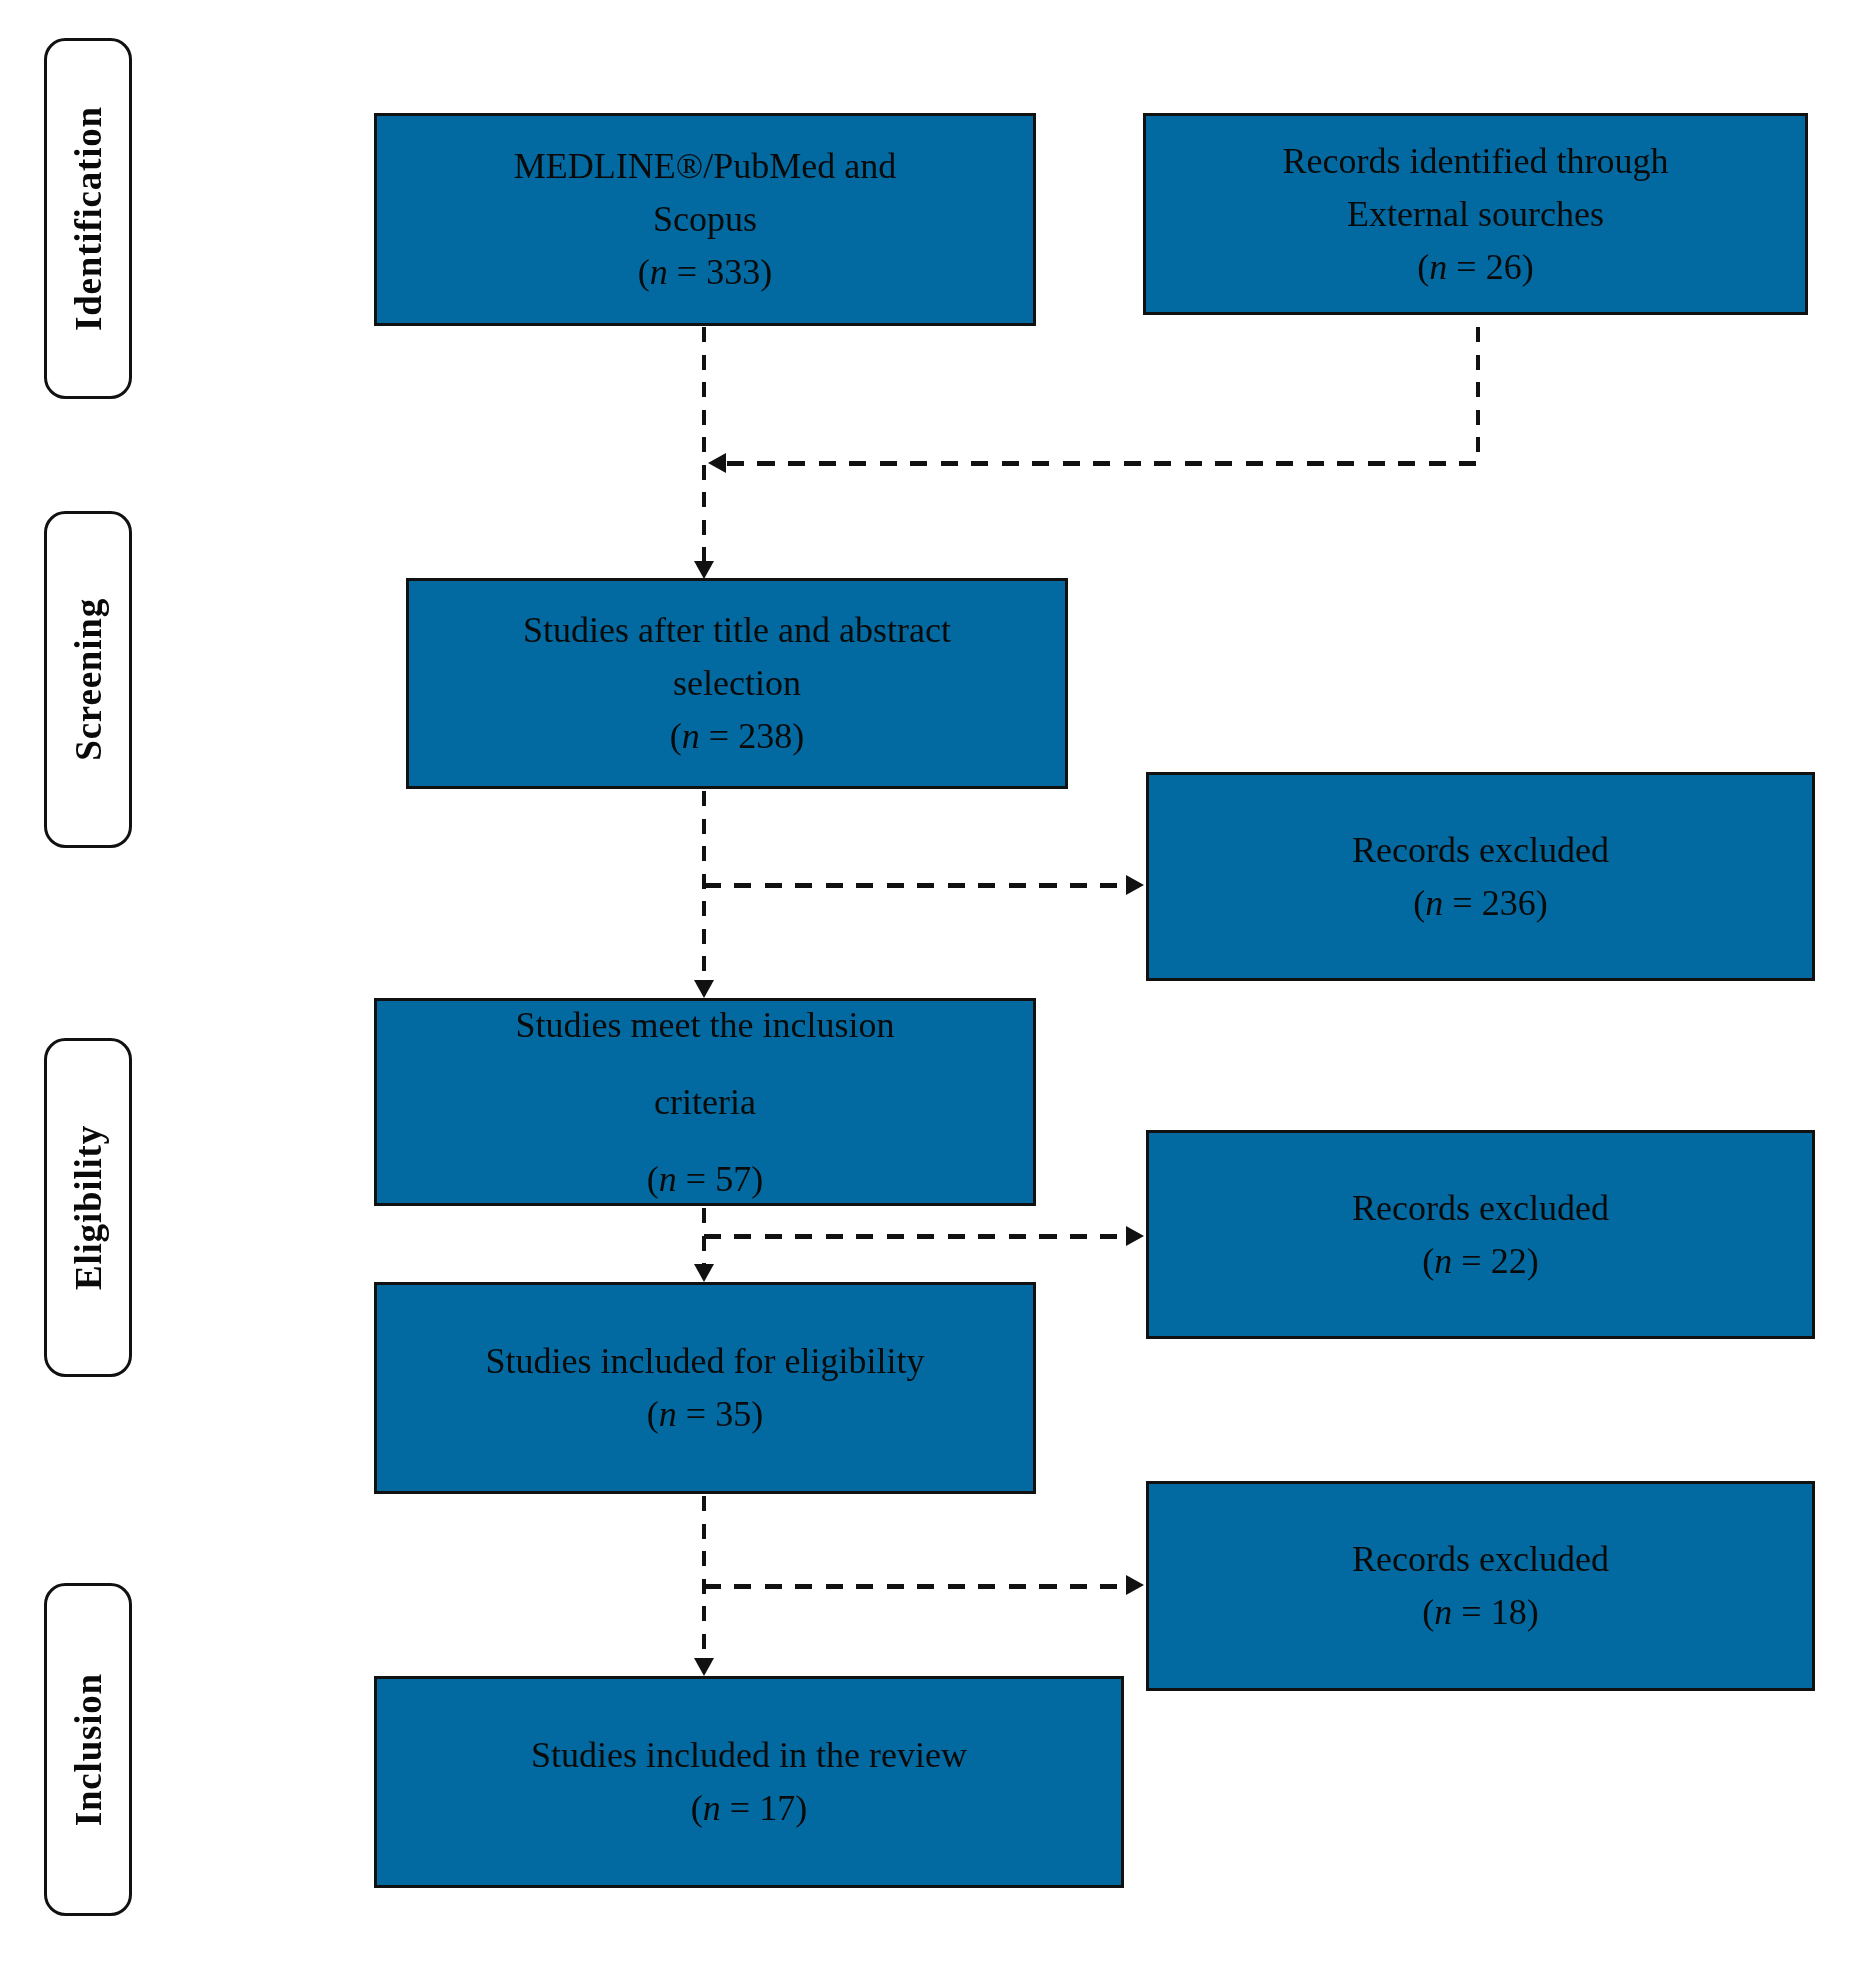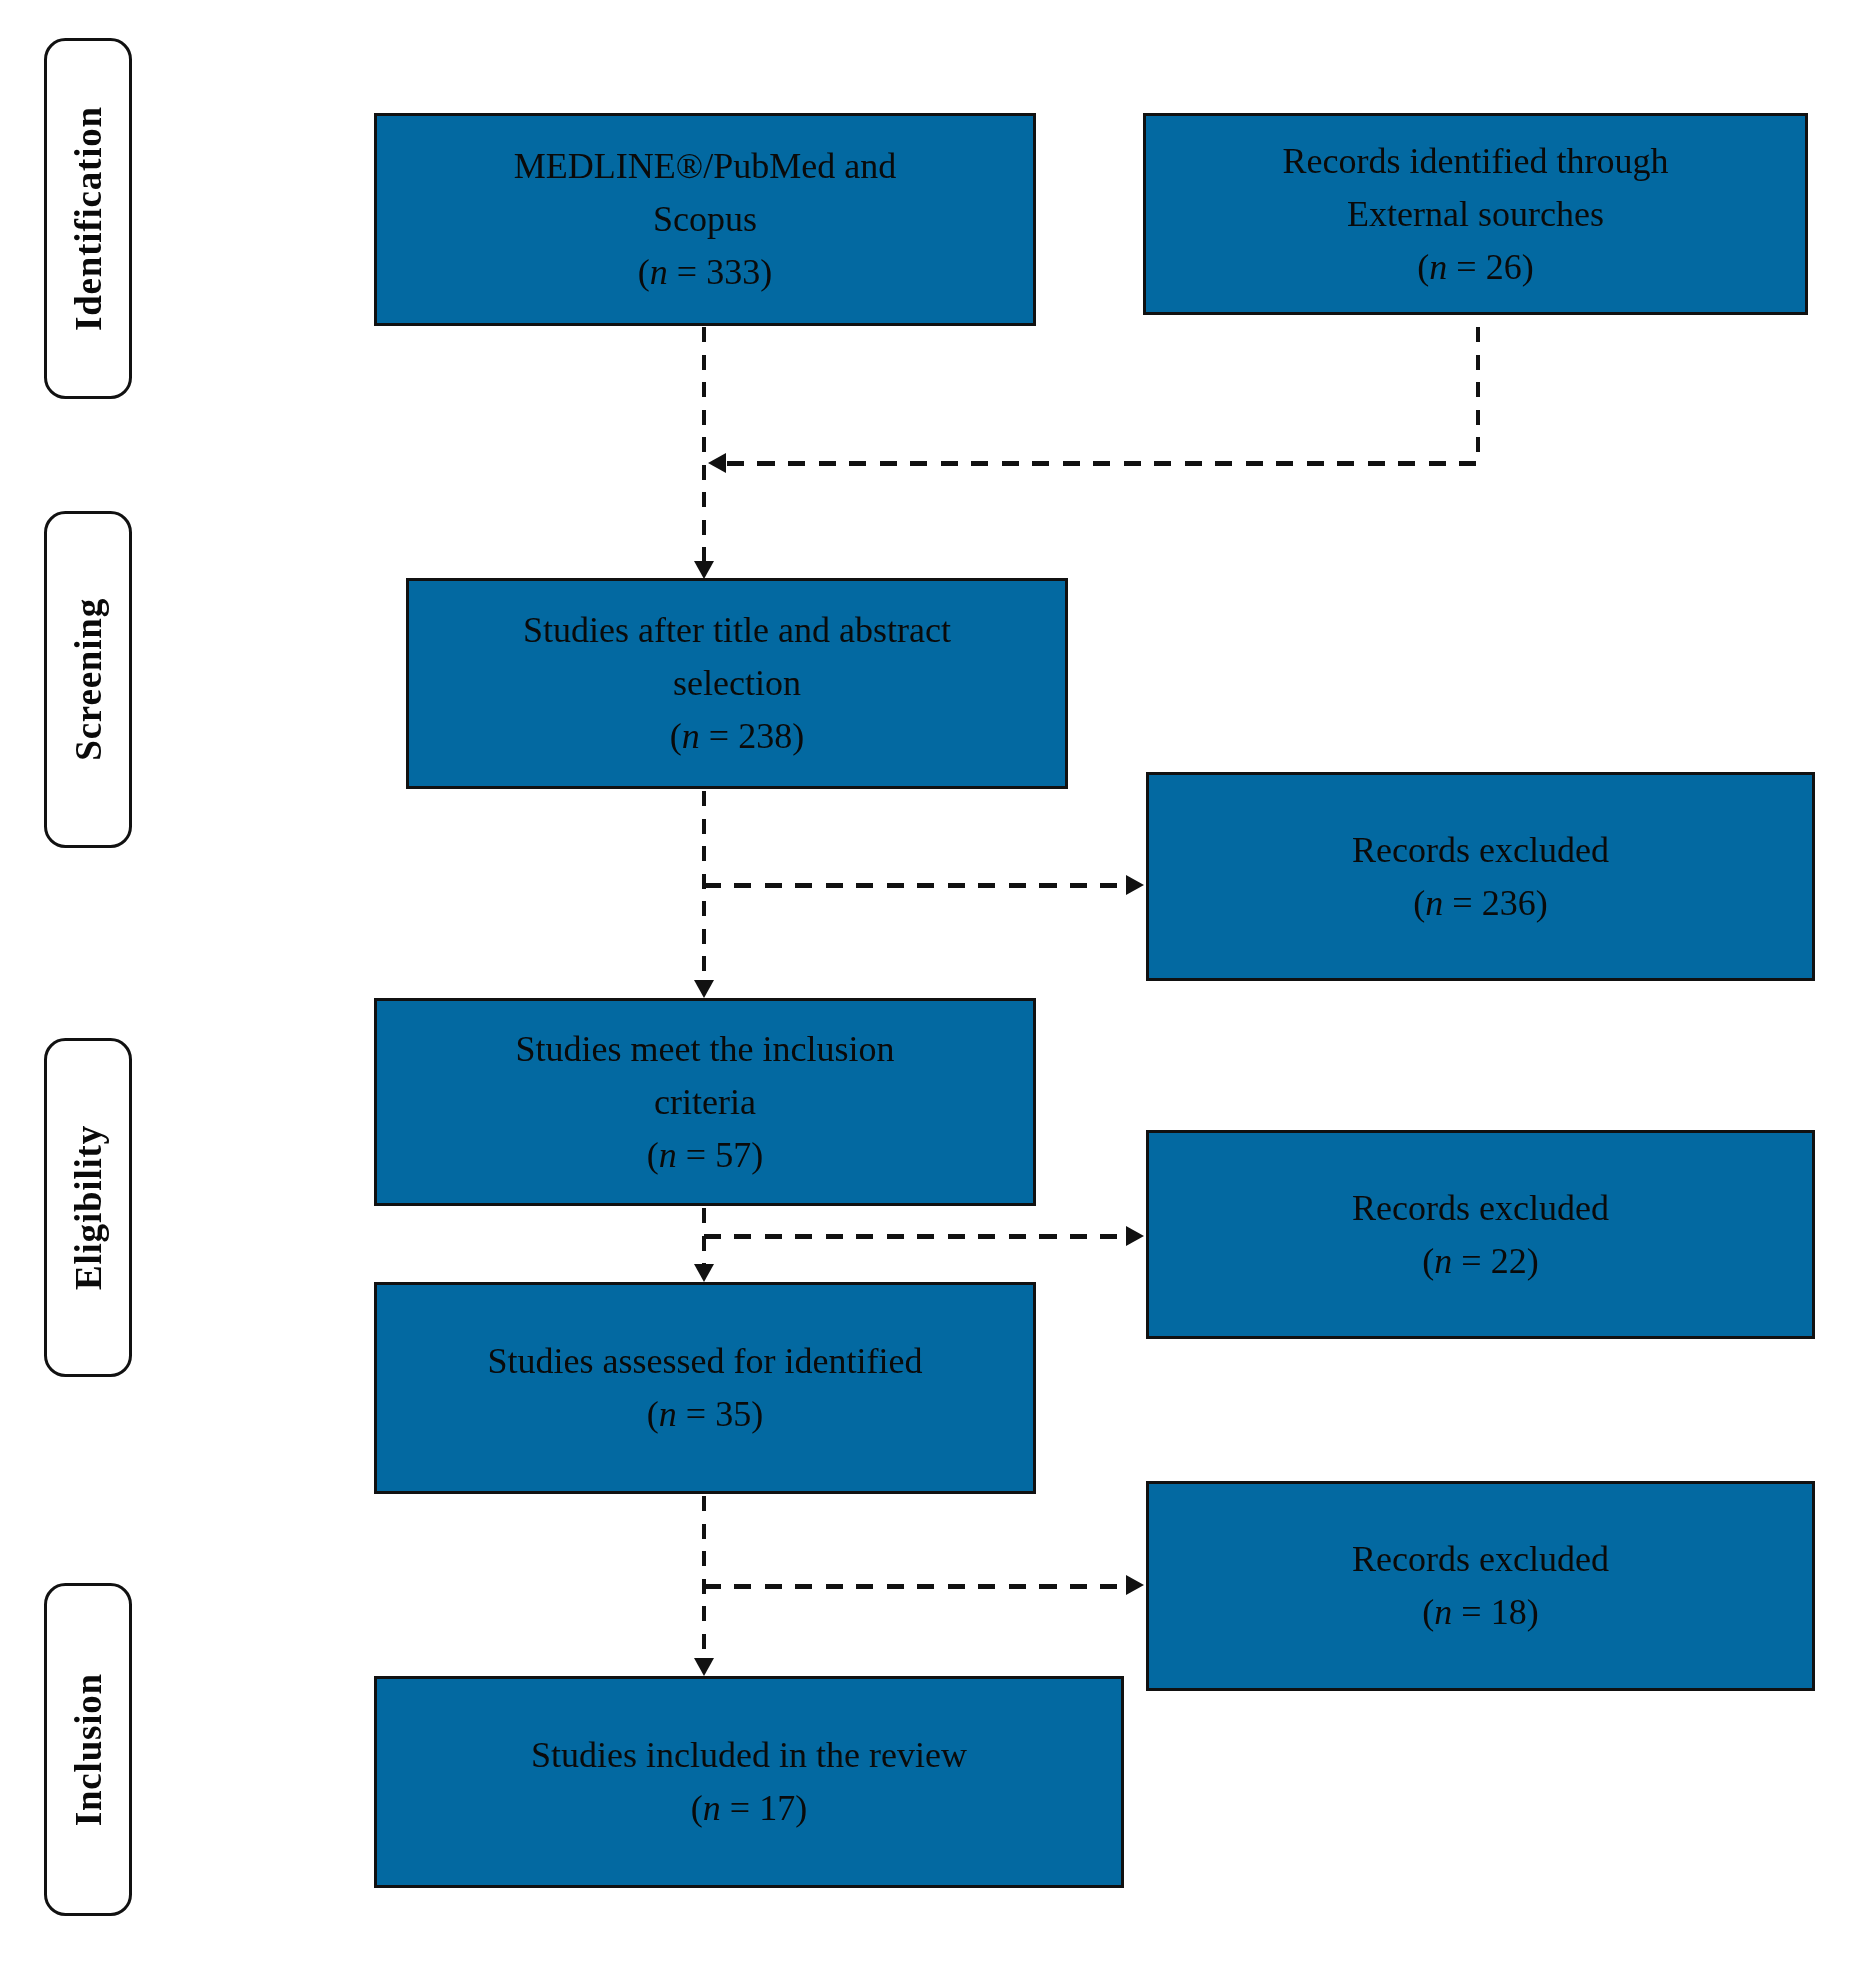--- a/index.html
+++ b/index.html
@@ -112,33 +112,33 @@
     <div class="ln">Studies after title and abstract</div>
     <div class="ln">selection</div>
     <div class="count"><span>(</span><i>n</i><span> = </span><span>238</span><span>)</span></div>
   </div>
 
   <div class="fbox" style="left:1146px;top:772px;width:669px;height:209px;">
     <div class="ln">Records excluded</div>
     <div class="count"><span>(</span><i>n</i><span> = </span><span>236</span><span>)</span></div>
   </div>
 
-  <div class="fbox" style="left:374px;top:998px;width:662px;height:208px;">
+  <div class="fbox" style="left:374px;top:998px;width:662px;height:208px;gap:24px;">
     <div class="ln">Studies meet the inclusion</div>
     <div class="ln">criteria</div>
     <div class="count"><span>(</span><i>n</i><span> = </span><span>57</span><span>)</span></div>
   </div>
 
   <div class="fbox" style="left:1146px;top:1130px;width:669px;height:209px;">
     <div class="ln">Records excluded</div>
     <div class="count"><span>(</span><i>n</i><span> = </span><span>22</span><span>)</span></div>
   </div>
 
   <div class="fbox" style="left:374px;top:1282px;width:662px;height:212px;">
-    <div class="ln">Studies assessed for identified</div>
+    <div class="ln">Studies included for eligibility</div>
     <div class="count"><span>(</span><i>n</i><span> = </span><span>35</span><span>)</span></div>
   </div>
 
   <div class="fbox" style="left:1146px;top:1481px;width:669px;height:210px;">
     <div class="ln">Records excluded</div>
     <div class="count"><span>(</span><i>n</i><span> = </span><span>18</span><span>)</span></div>
   </div>
 
   <div class="fbox" style="left:374px;top:1676px;width:750px;height:212px;">
     <div class="ln">Studies included in the review</div>

